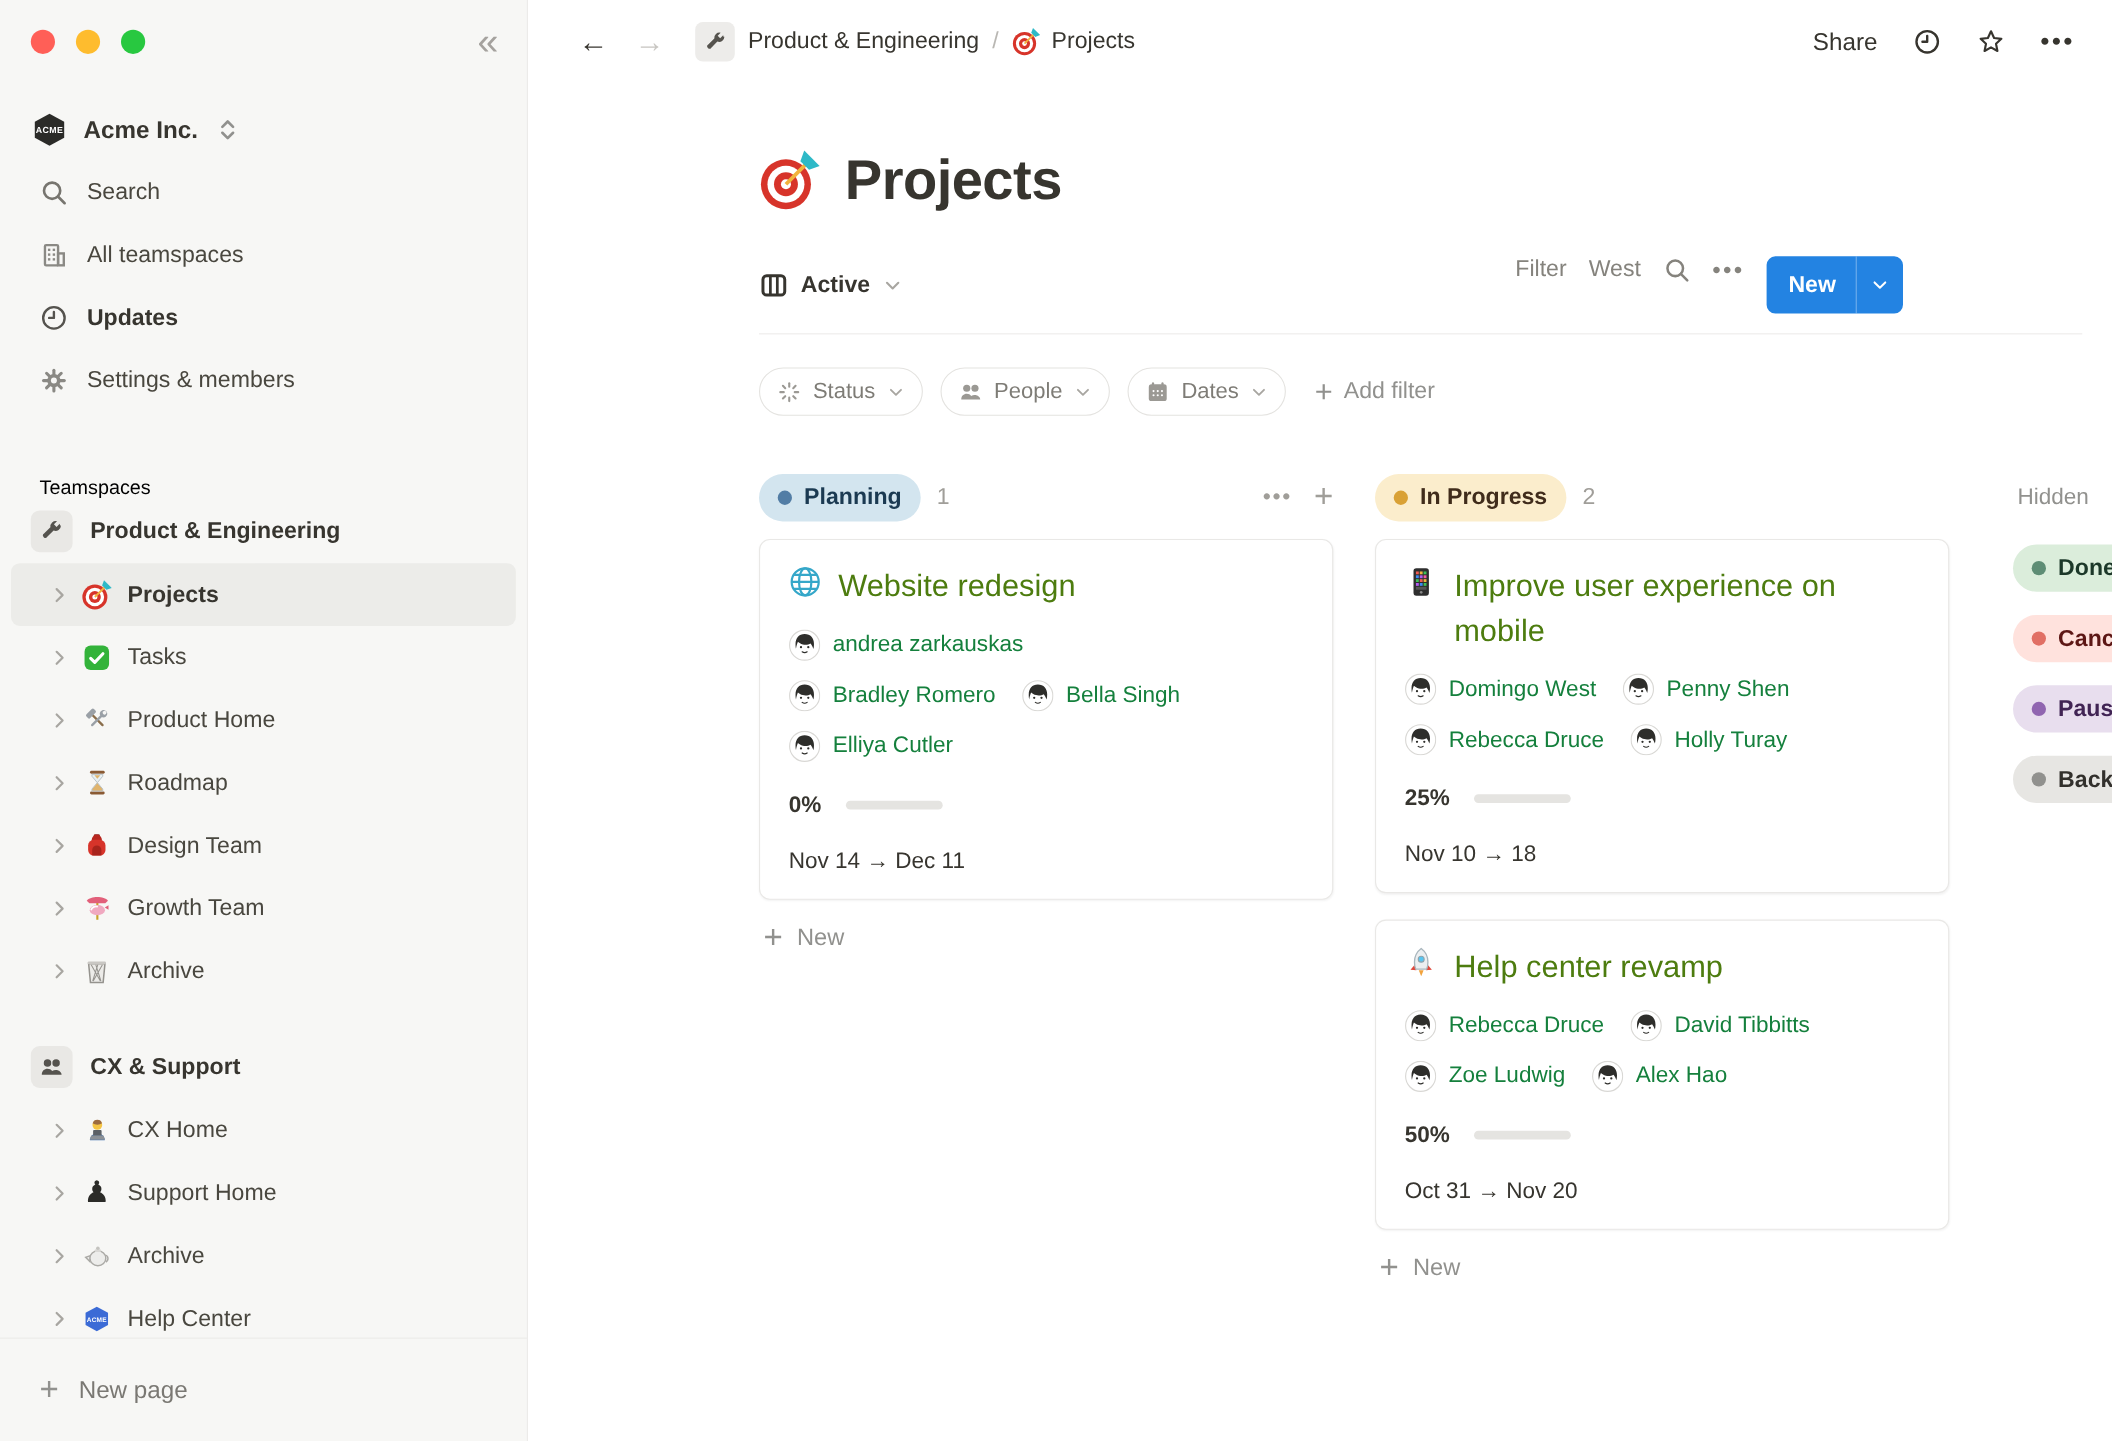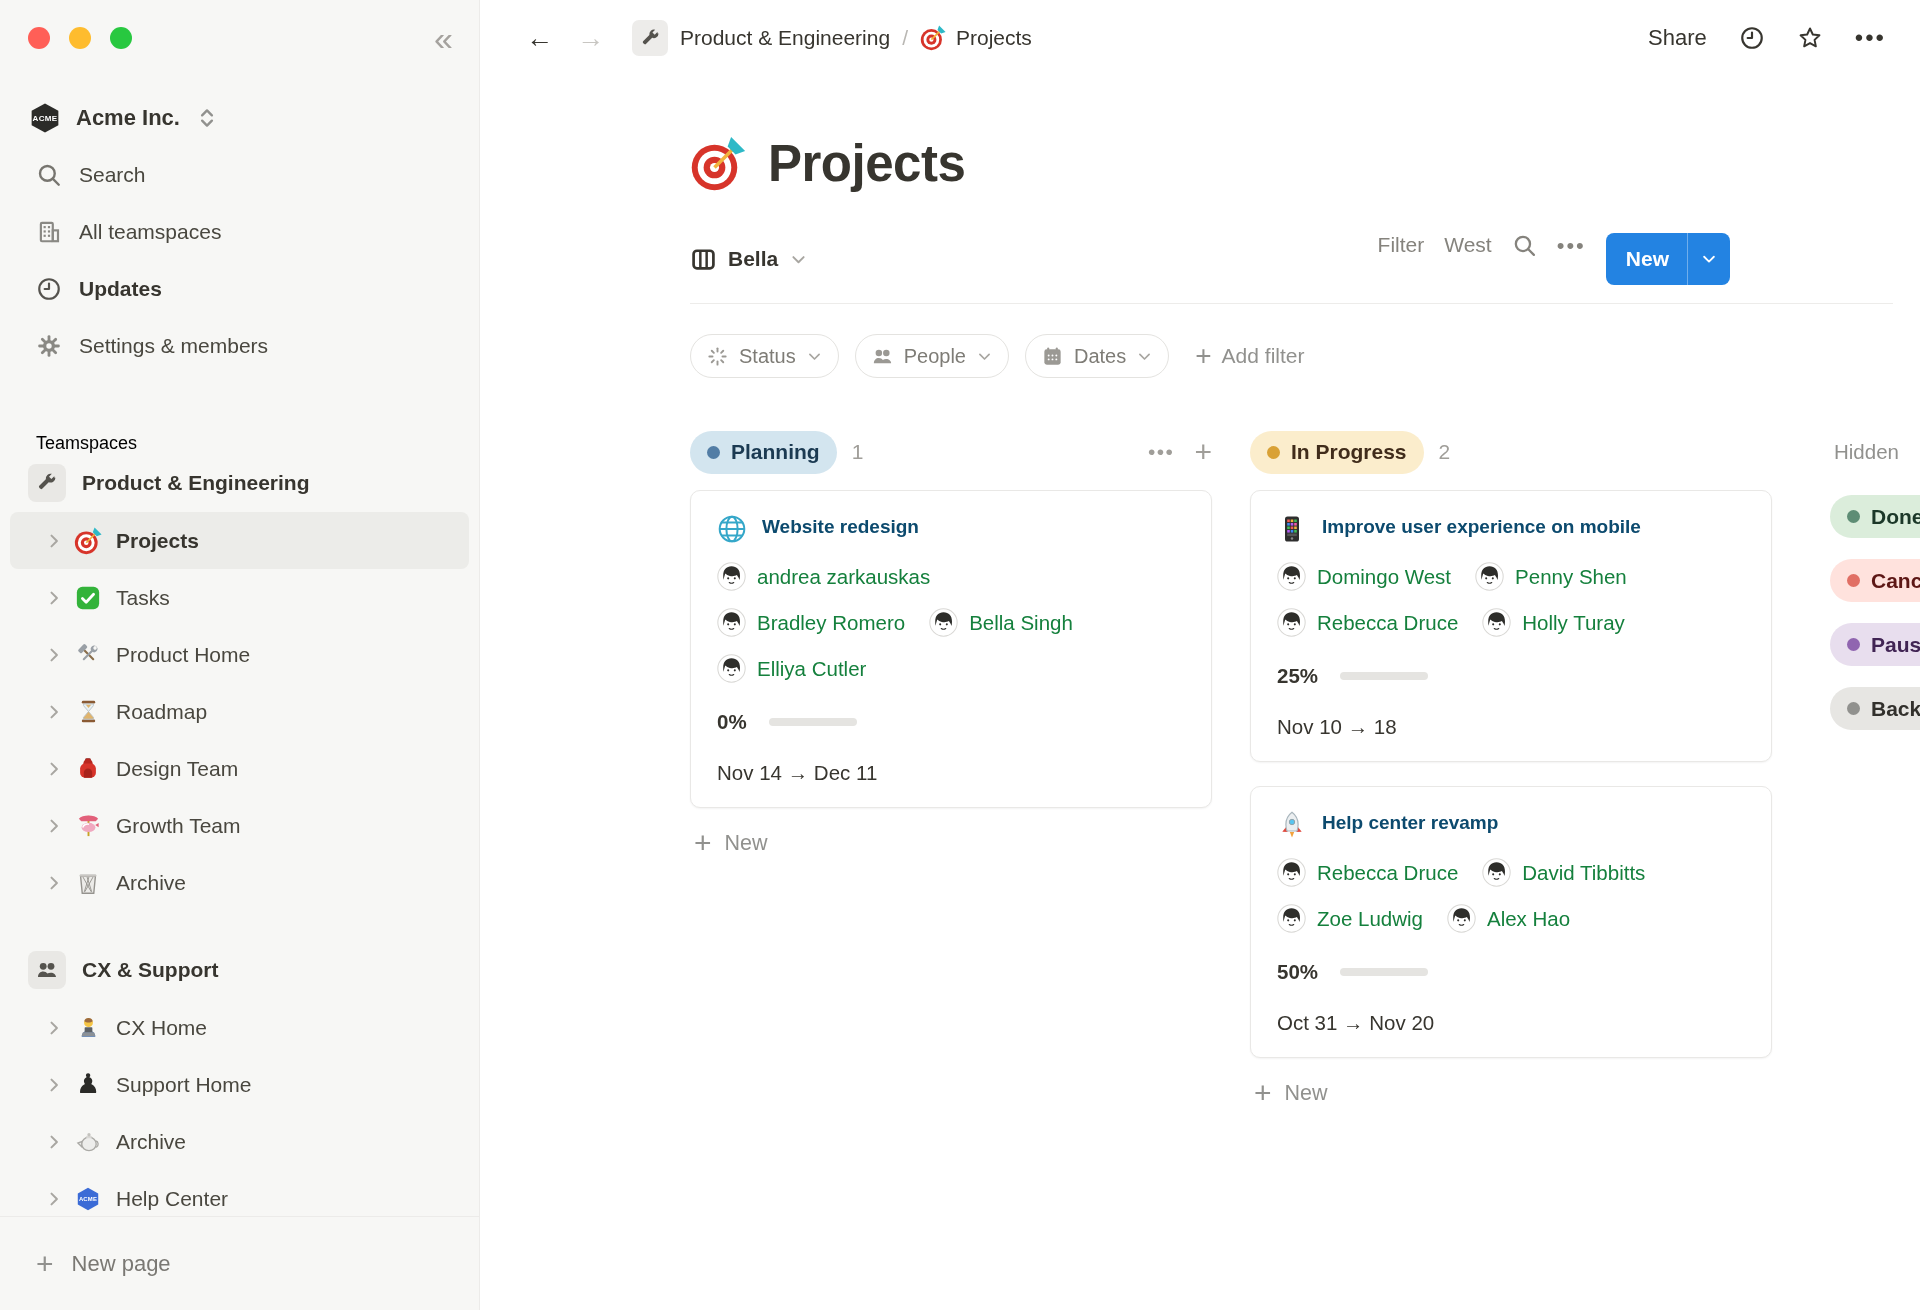--- a/index.html
+++ b/index.html
@@ -73,21 +73,21 @@
   .col{width:522px;min-width:522px}
   .col-head{height:44px;display:flex;align-items:center}
   .pill{display:inline-flex;align-items:center;gap:11px;height:43px;padding:0 17px;border-radius:22px;font-size:21px;font-weight:700;white-space:nowrap}
   .pdot{width:13px;height:13px;border-radius:50%;flex:none}
   .count{margin-left:15px;font-size:21px;color:#A09E99}
   .col-actions{margin-left:auto;display:flex;align-items:center;gap:20px;color:#A09E99}
   .col-dots{font-size:21px;letter-spacing:1.5px;cursor:pointer}
   .col-plus{font-size:30px;line-height:1;color:#A09E99;cursor:pointer}
   .card{margin-top:16px;background:#fff;border:1px solid #E9E8E6;border-radius:10px;box-shadow:0 1px 2px rgba(15,15,15,.05);padding:22px 26px;cursor:pointer}
   .card + .card{margin-top:24px}
-  .card-title{display:flex;gap:15px;font-size:19px;font-weight:700;line-height:1.45;color:#0c4a6e}
+  .card-title{display:flex;gap:15px;font-size:28px;font-weight:400;line-height:1.45;color:#4d7c0f}
   .ct-ico{width:30px;height:30px;flex:none;margin-top:1px}
   .people{margin-top:18px;display:flex;flex-direction:column;gap:17px}
   .prow{display:flex;align-items:center;gap:24px}
   .person{display:flex;align-items:center;gap:11px;font-size:20.5px;color:#15803d}
   .avatar{width:29px;height:29px;flex:none}
   .prog-row{margin-top:27px;display:flex;align-items:center;gap:22px;font-size:20.5px;font-weight:600}
   .track{width:88px;height:8px;border-radius:4px;background:#E5E4E1;overflow:hidden}
   .fill{height:100%;border-radius:4px}
   .dates{margin-top:27px;font-size:20.5px;color:#37352F}
   .new-row{margin-top:20px;display:flex;align-items:center;gap:13px;color:#91918E;font-size:21.5px;padding-left:4px;cursor:pointer}
@@ -434,21 +434,21 @@
         <span class="page-title">Projects</span>
       </div>
 
       <div class="view-bar">
         <span class="view-tab">
           <svg width="27" height="27" viewBox="0 0 24 24">
               <rect x="3.2" y="4.2" width="17.6" height="15.6" rx="3" fill="none" stroke="#37352F" stroke-width="2.4"></rect>
               <line x1="9.2" y1="4.2" x2="9.2" y2="19.8" stroke="#37352F" stroke-width="2.2"></line>
               <line x1="14.8" y1="4.2" x2="14.8" y2="19.8" stroke="#37352F" stroke-width="2.2"></line>
             </svg>
-          <span>Bella</span>
+          <span>Active</span>
           <svg class="chevd" width="19" height="19" viewBox="0 0 24 24">
               <use href="#i-chev-d"></use>
             </svg>
         </span>
         <div class="vb-right">
           <span class="vb-link">Filter</span>
           <span class="vb-link">West</span>
           <svg class="vb-ico" viewBox="0 0 24 24">
               <use href="#i-search"></use>
             </svg>

